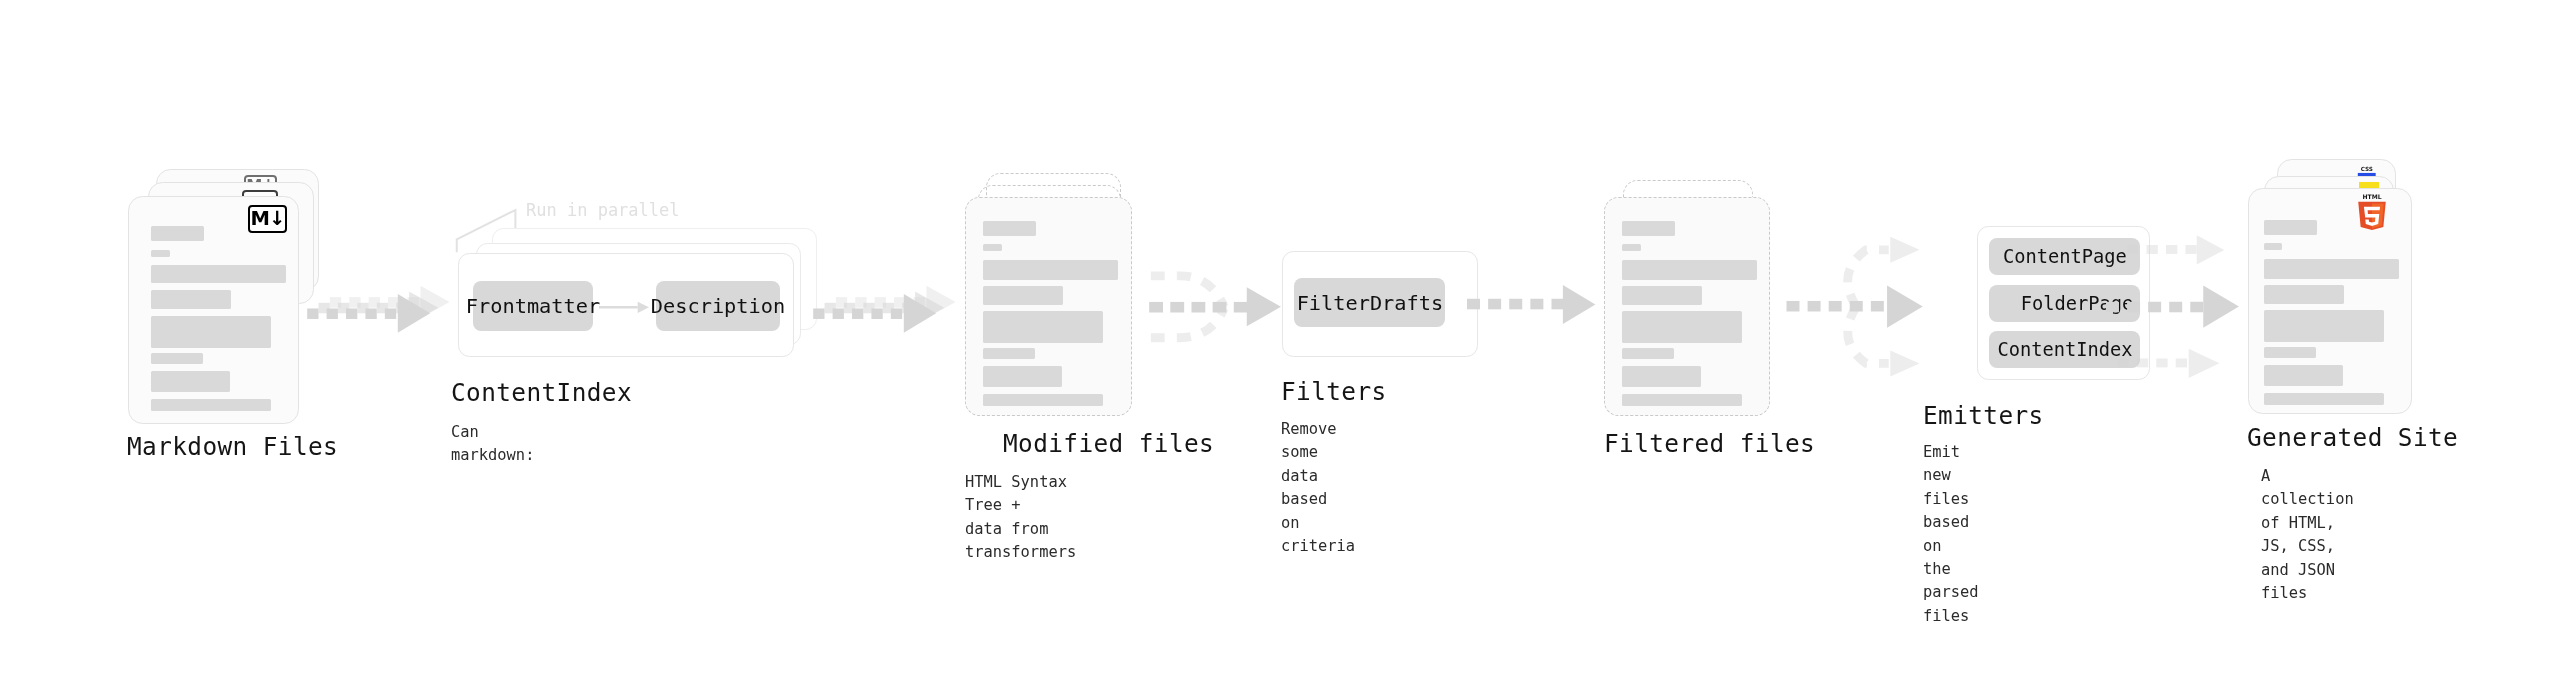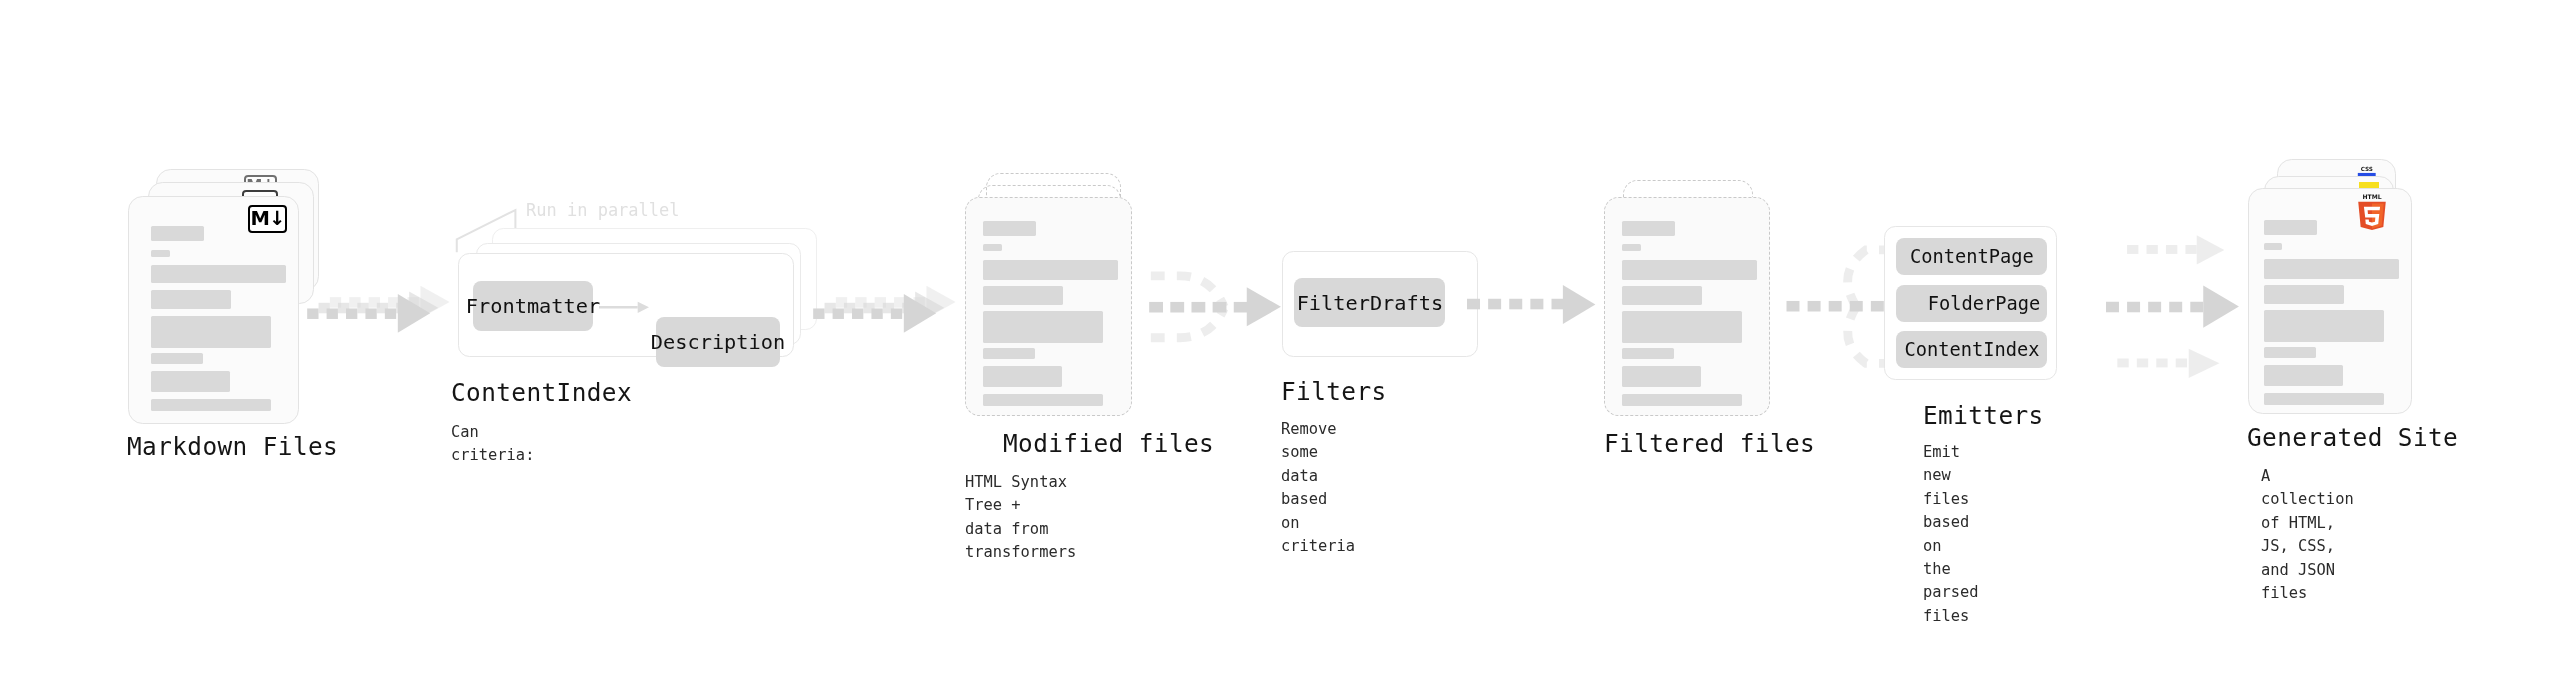--- a/index.html
+++ b/index.html
@@ -215,29 +215,29 @@
     </div>
 
     <div class="procbox" style="left:458px; top:253px; width:336px; height:104px; border-color:#e6e6e6;">
       <div class="pill" style="left:14px; top:27px; width:120px; height:50px;">
         <span>Frontmatter</span>
       </div>
       <svg style="position:absolute; left:140px; top:46px;" width="50" height="14.6" viewBox="0 0 62 18">
         <line x1="0" y1="9" x2="48" y2="9" stroke="#dcdcdc" stroke-width="3"></line>
         <polygon points="48,2 62,9 48,16" fill="#dcdcdc"></polygon>
       </svg>
-      <div class="pill" style="left:197px; top:27px; width:124px; height:50px;margin-top:36px;">
+      <div class="pill" style="left:197px; top:27px; width:124px; height:50px;">
         <span>Description</span>
       </div>
     </div>
 
     <div class="caption-title" style="left:451px; top:378px;">ContentIndex</div>
 
     <div class="caption-sub list" style="left:451px; top:421px;">
-      <div>Can criteria:</div>
+      <div>Can markdown:</div>
     </div>
   </div>
 
   <div class="node" style="left:813px; top:268px;">
     <svg width="146" height="89" viewBox="0 0 180 110">
       <g opacity="0.35" transform="translate(28,-14)">
         <g fill="#d5d5d5">
           <rect x="0" y="50" width="14" height="13"></rect>
             <rect x="24" y="50" width="14" height="13"></rect>
           <rect x="48" y="50" width="14" height="13"></rect>
@@ -356,21 +356,21 @@
           <rect x="36" y="85" width="16" height="13"></rect>
         <rect x="62" y="85" width="16" height="13"></rect>
           <rect x="88" y="85" width="16" height="13"></rect>
         <rect x="114" y="85" width="16" height="13"></rect>
       </g>
       <polygon points="134,66 178,92 134,118" fill="#d5d5d5"></polygon>
     </svg>
   </div>
 
   <div class="node">
-    <div class="procbox" style="left:1884px; top:226px; width:173px; height:154px;">
+    <div class="procbox" style="left:1977px; top:226px; width:173px; height:154px;">
       <div class="pill" style="left:11.4px; top:11.4px; width:151px; height:37px; font-size:18.7px;">
         <span>ContentPage</span>
       </div>
       <div class="pill" style="left:11.4px; top:58px; width:151px; height:37px; font-size:18.7px;padding-left:24px;">
         <span>FolderPage</span>
       </div>
       <div class="pill" style="left:11.4px; top:104px; width:151px; height:37px; font-size:18.7px;">
         <span>ContentIndex</span>
       </div>
     </div>

